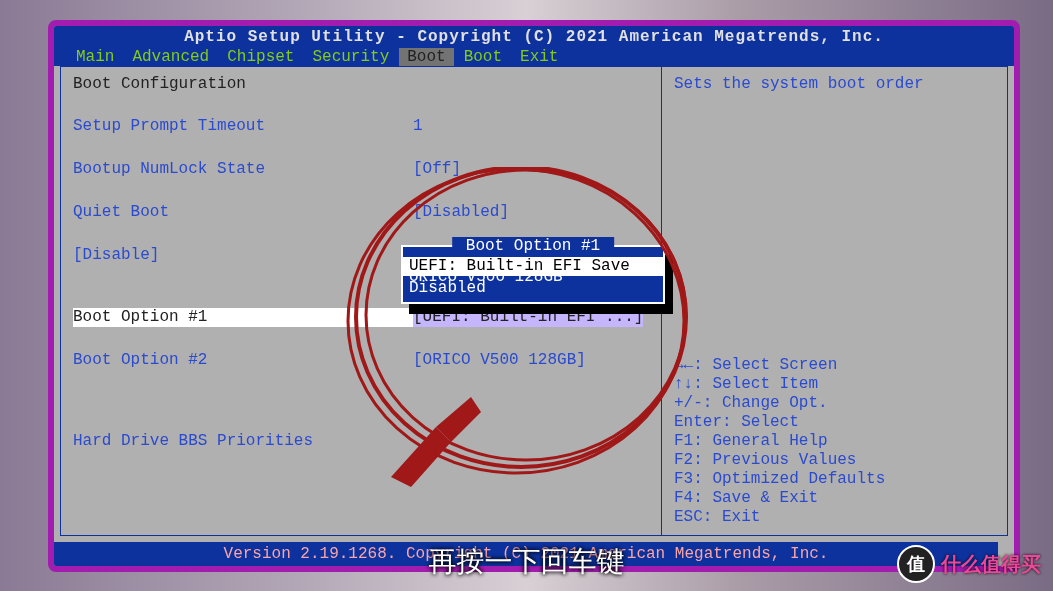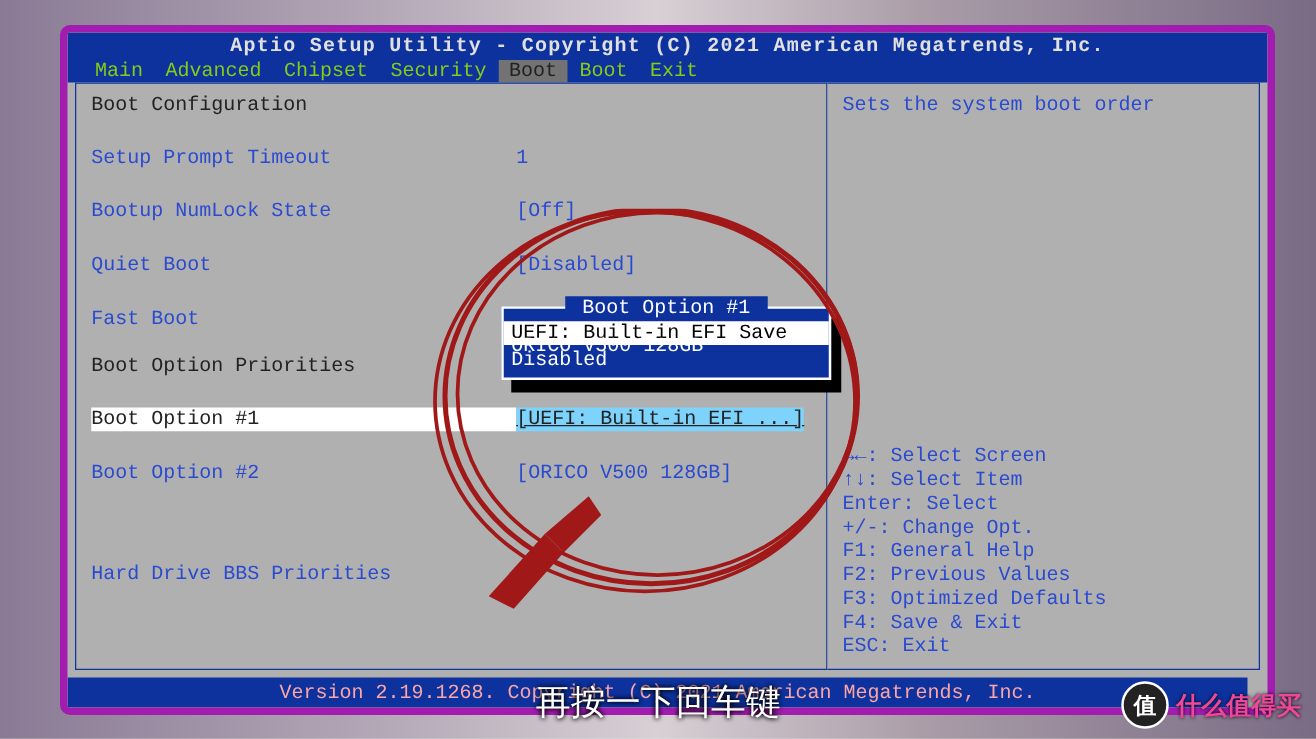--- a/index.html
+++ b/index.html
@@ -79,21 +79,21 @@
   }
   .row {
     display: flex;
     line-height: 19px;
     margin-top: 24px;
   }
   .row .label { flex: 0 0 340px; color: #2a4ad0; white-space: pre; }
   .row .value { color: #2a4ad0; white-space: pre; }
   .row.menu .label { color: #2a4ad0; }
   .row.selected .label { background: #ffffff; color: #222; }
-  .row.selected .value { background: #7dd3fc; color: #222; text-decoration: underline; }
+  .row.selected .value { background: #c4b5fd; color: #222; }
   .spacer { height: 19px; }
   
   .popup {
     position: absolute;
     left: 340px;
     top: 178px;
     width: 260px;
     border: 2px solid #fff;
     background: #0d329e;
     color: #fff;
@@ -226,25 +226,23 @@
       </div>
       <div class="row">
         <span class="label">Bootup NumLock State</span>
         <span class="value">[Off]</span>
       </div>
       <div class="row">
         <span class="label">Quiet Boot</span>
         <span class="value">[Disabled]</span>
       </div>
       <div class="row">
-        <span class="label">Fast Boot</span>
         <span class="value">[Disable]</span>
       </div>
       <div class="spacer"></div>
-      <div class="heading">Boot Option Priorities</div>
       <div class="row selected">
         <span class="label">Boot Option #1</span>
         <span class="value">[UEFI: Built-in EFI ...]</span>
       </div>
       <div class="row">
         <span class="label">Boot Option #2</span>
         <span class="value">[ORICO V500 128GB]</span>
       </div>
       <div class="spacer"></div>
       <div class="spacer"></div>
@@ -267,22 +265,22 @@
         <polygon points="50,310 95,260 110,275 70,320" fill="#a01818"></polygon>
         <polygon points="95,260 130,230 140,245 110,275" fill="#a01818"></polygon>
       </svg>
     </div>
 
     <div class="right-pane">
       <div>Sets the system boot order</div>
       <div class="help-section">
         <div class="help-line">→←: Select Screen</div>
         <div class="help-line">↑↓: Select Item</div>
+        <div class="help-line">+/-: Change Opt.</div>
         <div class="help-line">Enter: Select</div>
-        <div class="help-line">+/-: Change Opt.</div>
         <div class="help-line">F1: General Help</div>
         <div class="help-line">F2: Previous Values</div>
         <div class="help-line">F3: Optimized Defaults</div>
         <div class="help-line">F4: Save &amp; Exit</div>
         <div class="help-line">ESC: Exit</div>
       </div>
     </div>
   </div>
 
   <div class="bottombar">Version 2.19.1268. Copyright (C) 2021 American Megatrends, Inc.</div>

